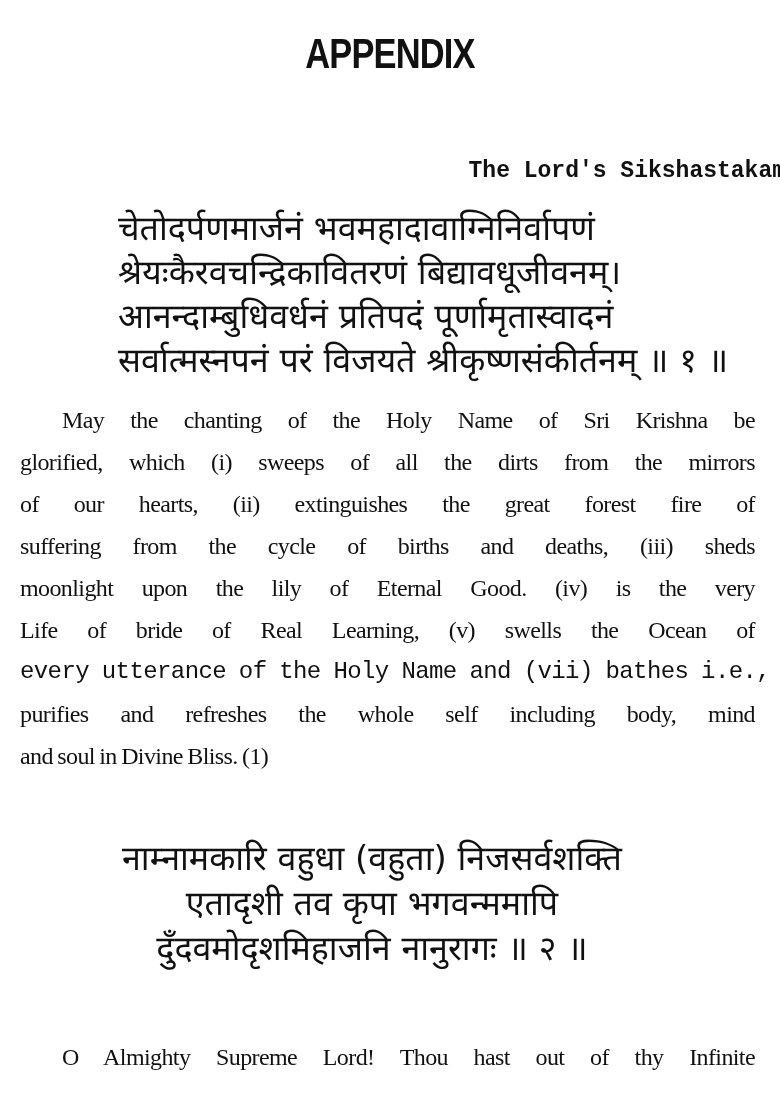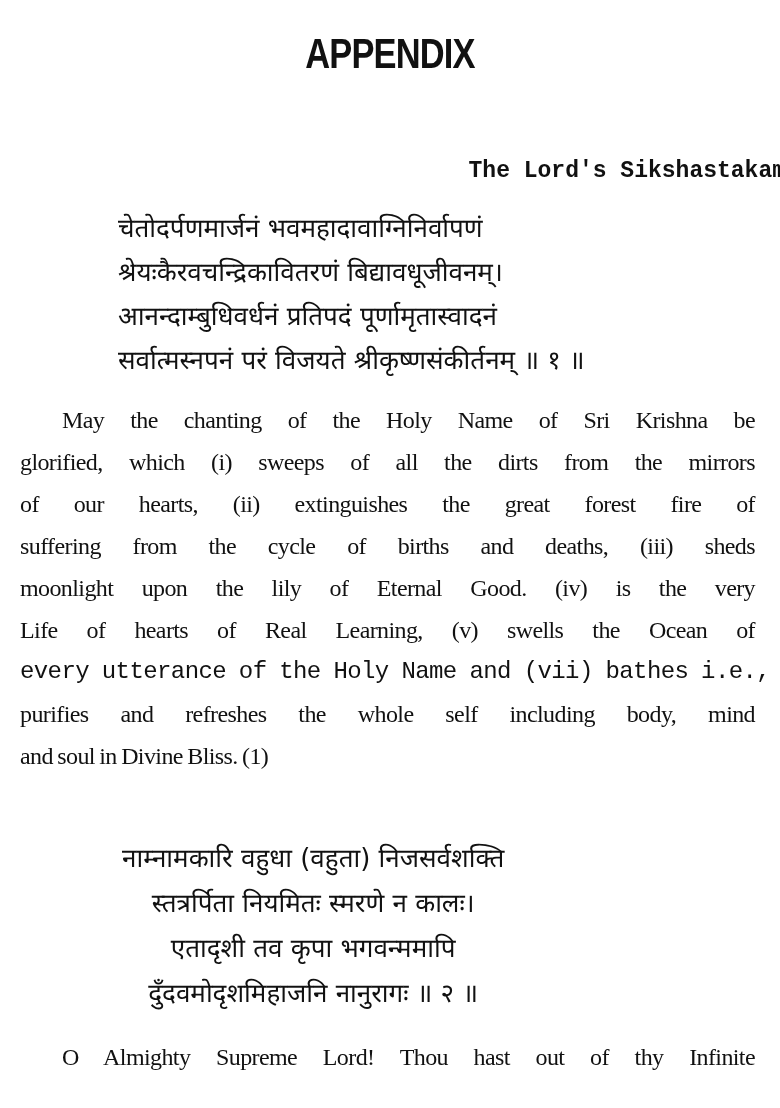--- a/index.html
+++ b/index.html
@@ -37,21 +37,21 @@
     text-align: right;
     font-family: Liberation Mono, monospace;
     font-weight: bold;
     font-size: 23px;
     line-height: 30px;
     margin: 16px;
   }
   .verse {
     position: absolute;
     font-family: "DejaVu Sans", sans-serif;
-    font-size: 26px;
+    font-size: 34px;
     color: #111111;
     margin: 0;
     padding: 0;
   }
   .verse .vline {
     display: block;
     white-space: nowrap;
     height: 44px;
     line-height: 44px;
   }
@@ -97,28 +97,27 @@
   <span class="vline">आनन्दाम्बुधिवर्धनं  प्रतिपदं  पूर्णामृतास्वादनं</span>
   <span class="vline">सर्वात्मस्नपनं  परं  विजयते  श्रीकृष्णसंकीर्तनम्  ॥ १ ॥</span>
 </div>
 
 <div class="prose prose1">
   <span class="pline" style="padding-left:42px;text-indent:0;">May the chanting of the Holy Name of Sri Krishna be</span>
   <span class="pline" style="text-indent:0;">glorified, which (i) sweeps of all the dirts from the mirrors</span>
   <span class="pline" style="text-indent:0;">of our hearts, (ii) extinguishes the great forest fire of</span>
   <span class="pline" style="text-indent:0;">suffering from the cycle of births and deaths, (iii) sheds</span>
   <span class="pline" style="text-indent:0;">moonlight upon the lily of Eternal Good. (iv) is the very</span>
-  <span class="pline" style="text-indent:0;">Life of hearts of Real Learning, (v) swells the Ocean of</span>
+  <span class="pline" style="text-indent:0;">Life of bride of Real Learning, (v) swells the Ocean of</span>
   <span class="pline" style="text-indent:0;font-family:Liberation Mono, monospace;">every utterance of the Holy Name and (vii) bathes i.e.,</span>
   <span class="pline" style="text-indent:0;">purifies and refreshes the whole self including body, mind</span>
   <span class="pline last" style="text-indent:0;">and soul in Divine Bliss. (1)</span>
 </div>
 
 <div class="verse verse2">
   <span class="vline">नाम्नामकारि  वहुधा  (वहुता)  निजसर्वशक्ति</span>
-  <span class="vline">स्तत्रर्पिता  नियमितः  स्मरणे  न  कालः।</span>
   <span class="vline">एतादृशी  तव  कृपा  भगवन्ममापि</span>
   <span class="vline">दुँदवमोदृशमिहाजनि  नानुरागः  ॥ २ ॥</span>
 </div>
 
 <div class="prose prose2">
   <span class="pline">O Almighty Supreme Lord! Thou hast out of thy Infinite</span>
 </div>
 
 </body></html>

